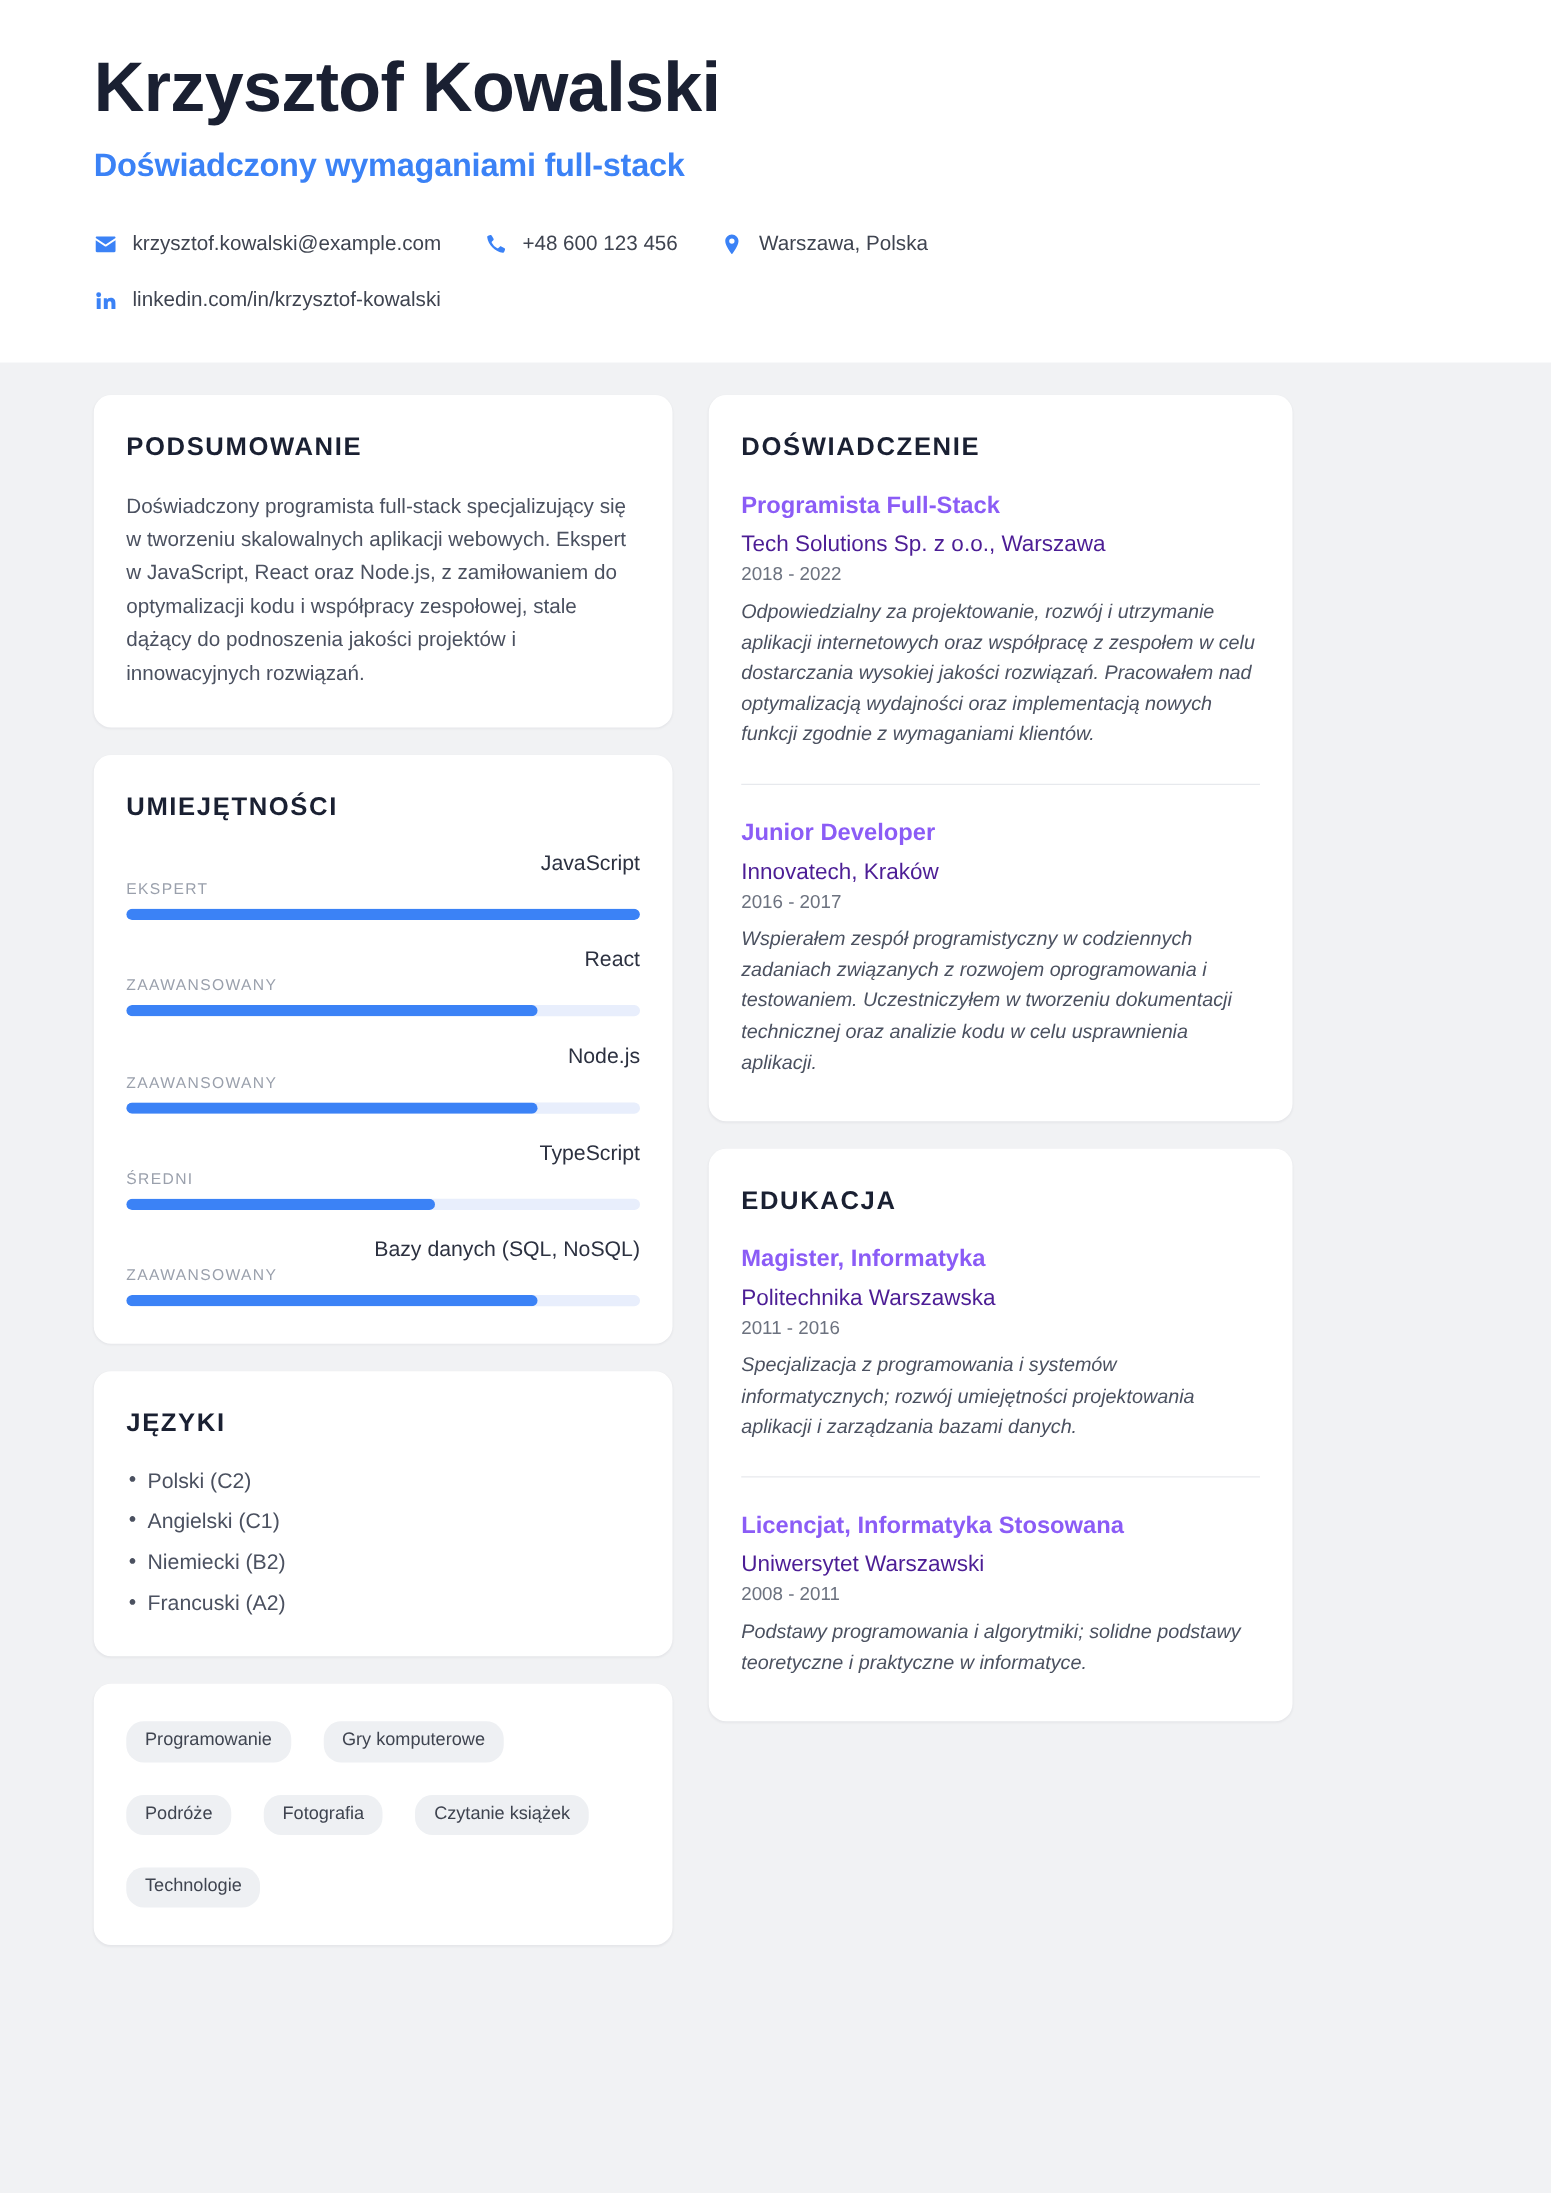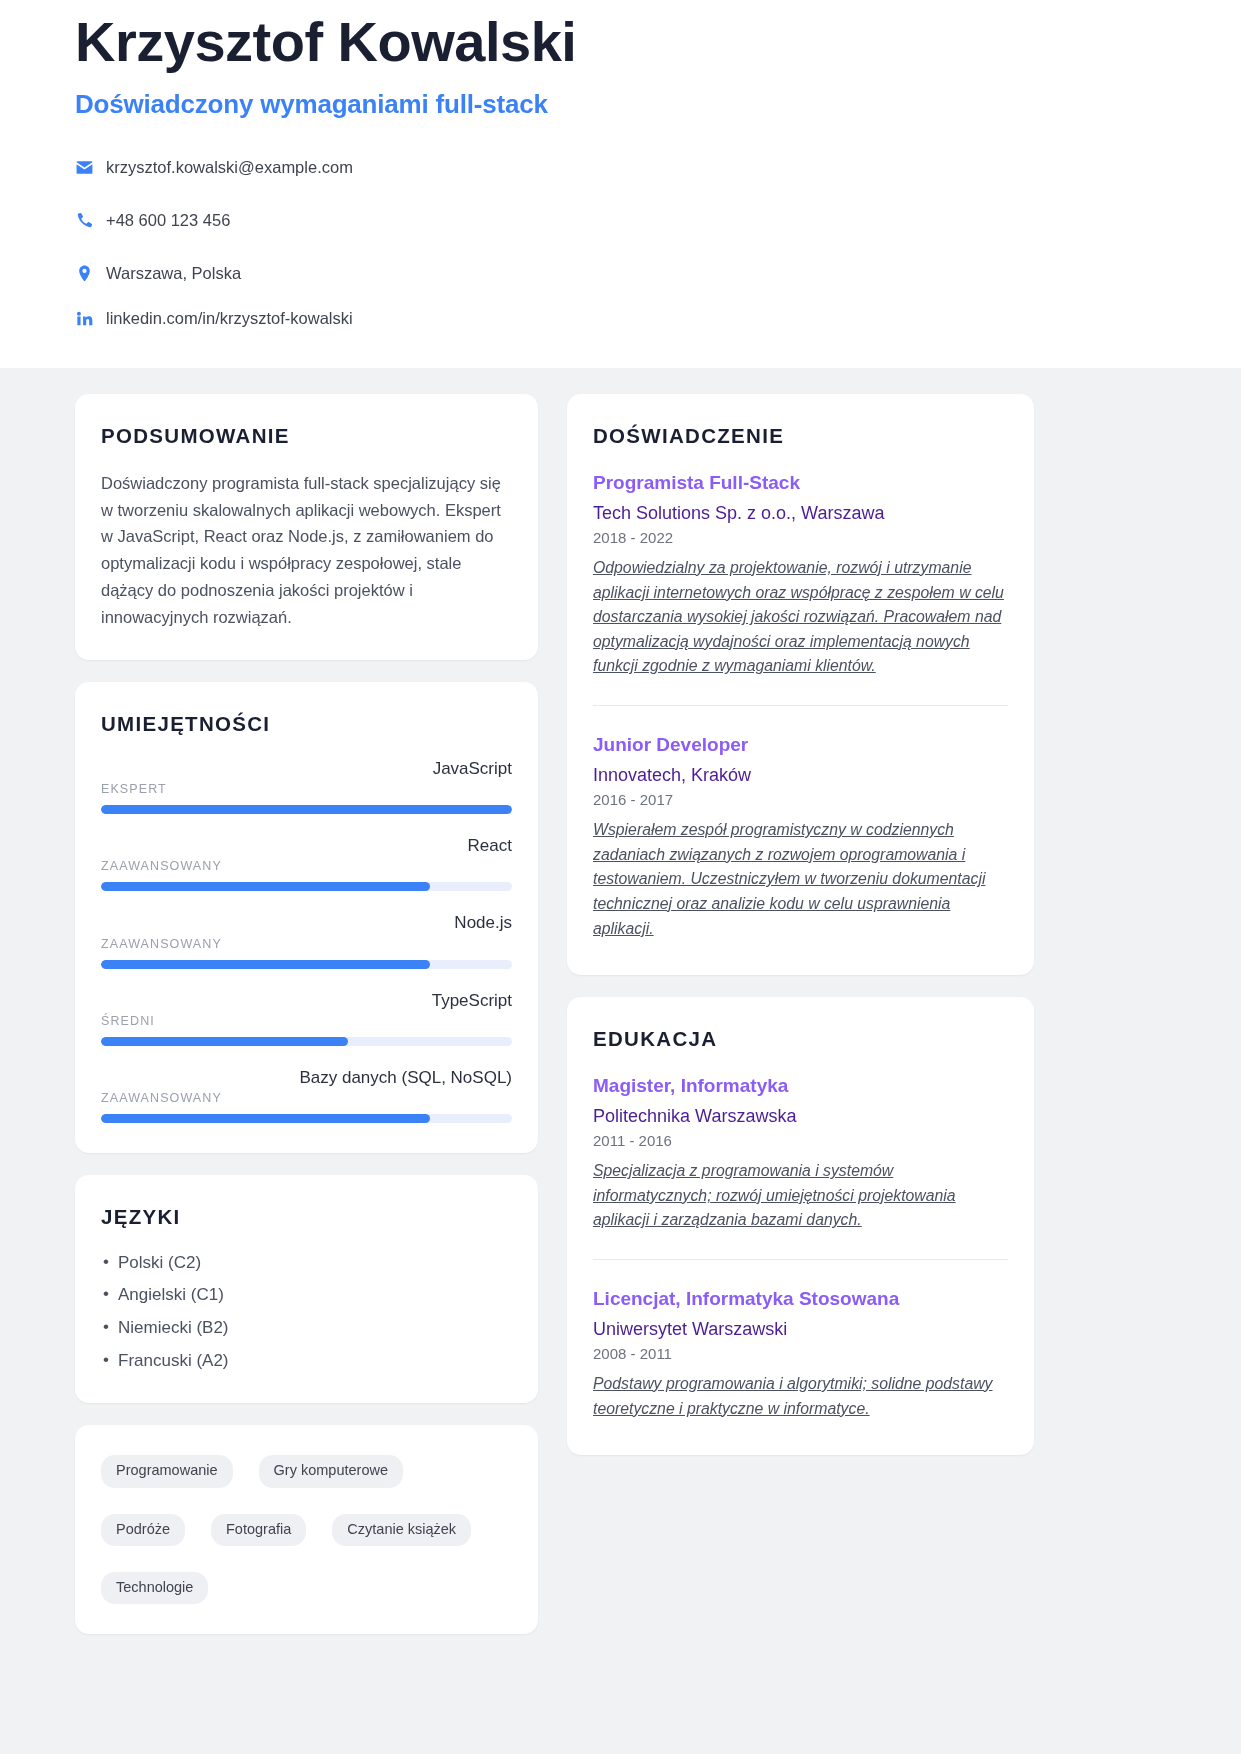--- a/index.html
+++ b/index.html
@@ -7,43 +7,42 @@
     width: 1241px;
     background: #f1f2f4;
     font-family: "Liberation Sans", "DejaVu Sans", sans-serif;
     -webkit-font-smoothing: antialiased;
   }
   .page { width: 1241px; min-height: 1754px; background: #f1f2f4; }
 
   
   .header {
     background: #ffffff;
-    padding: 10px 75px 40px 75px;
+    padding: 38px 75px 40px 75px;
   }
   .name {
     font-size: 56px;
     line-height: 1.16;
     font-weight: bold;
     color: #1a2032;
     letter-spacing: -0.5px;
   }
   .headline {
     margin-top: 14px;
     font-size: 26px;
     font-weight: bold;
     color: #3b82f6;
     letter-spacing: -0.2px;
   }
   .contact-rows { margin-top: 38px; }
   .contact-row {
     display: flex;
-    align-items: flex-start;
+    align-items: flex-end;
     gap: 34px;
     flex-wrap: wrap;
-    flex-direction: column;
   }
   .contact-row + .contact-row { margin-top: 26px; }
   .contact-item {
     display: flex;
     align-items: center;
     gap: 12px;
     font-size: 16.5px;
     color: #3f4450;
   }
   .cicon { width: 19px; height: 19px; flex: 0 0 19px; display: block; color: #3b82f6; }
@@ -168,21 +167,20 @@
     font-size: 15px;
     color: #6c727f;
     margin-top: 4px;
   }
   .entry-desc {
     font-style: italic;
     font-size: 15.8px;
     line-height: 1.56;
     color: #4b5160;
     margin-top: 10px;
-    text-decoration: underline;
   }
 </style>
 </head>
 <body>
 
 <div class="page">
 
   <div class="header">
     <div class="name">Krzysztof Kowalski</div>
     <div class="headline">Doświadczony wymaganiami full-stack</div>

